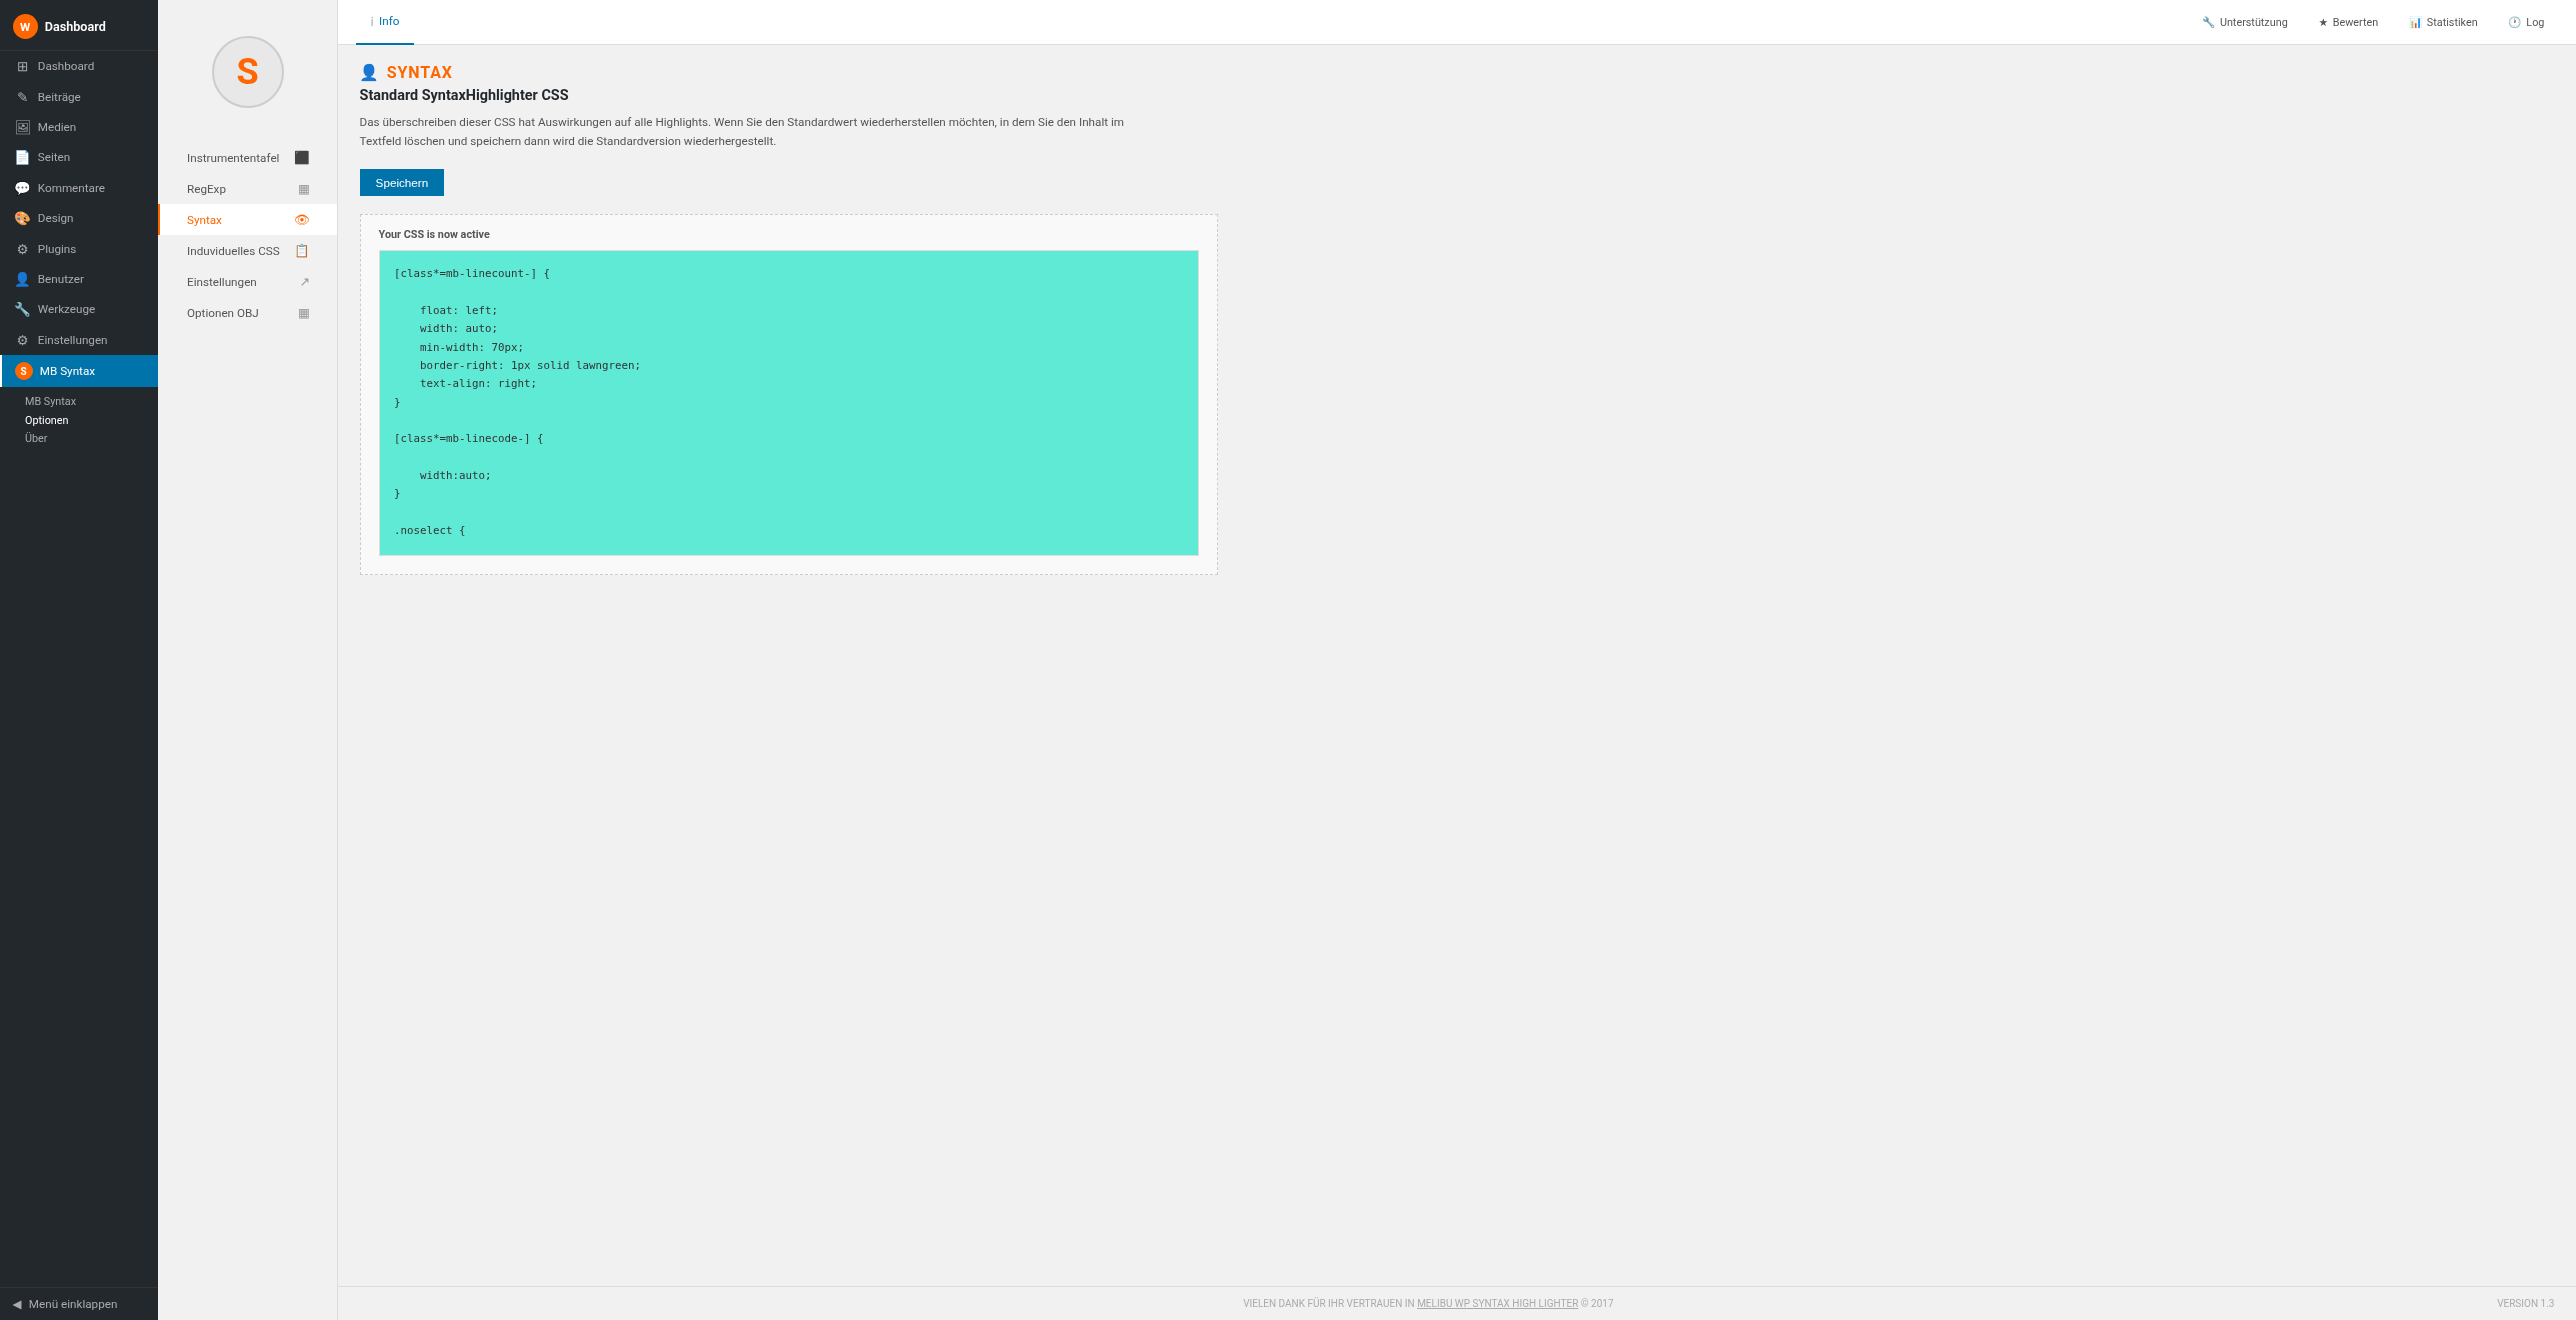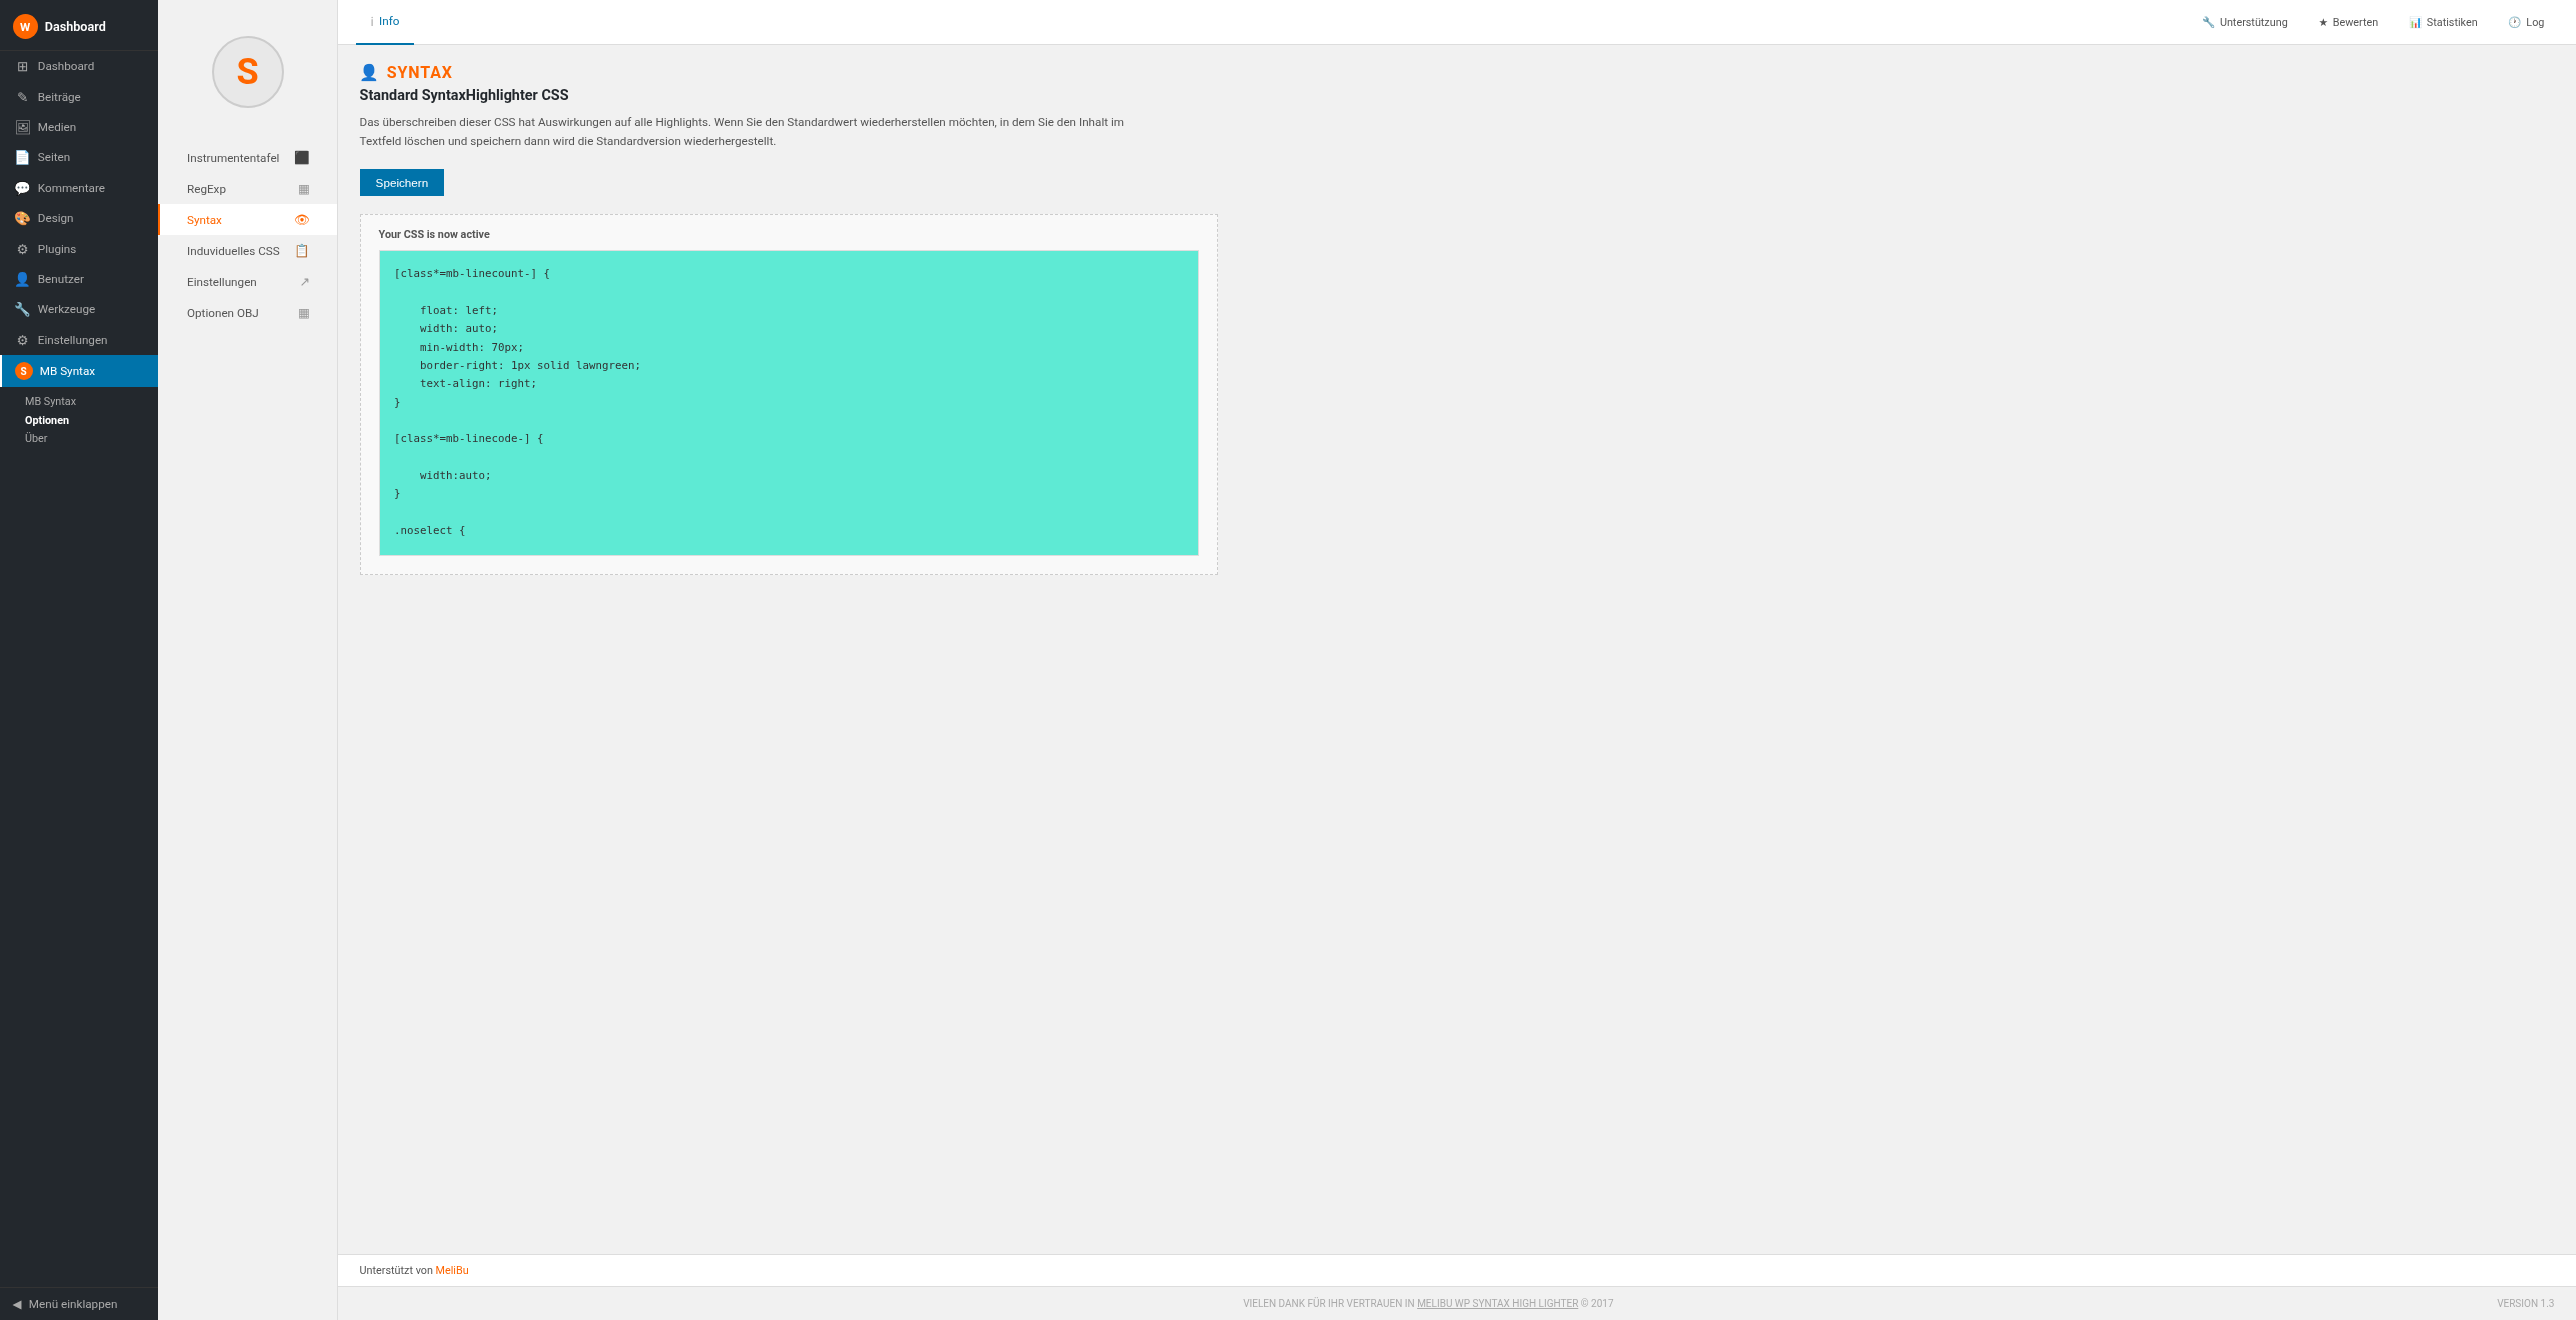--- a/index.html
+++ b/index.html
@@ -85,21 +85,21 @@
     
     .plugin-submenu {
       padding: 5.4px 12.6px 9px 25px;
       font-size: 10.8px;
     }
     .plugin-submenu-item {
       padding: 2.7px 0;
       color: #aaa;
       cursor: pointer;
     }
-    .plugin-submenu-item.active { color: #fff; font-weight: 700; }
+    .plugin-submenu-item.active { color: #fff; font-weight: 400; }
 
     .sidebar-collapse {
       display: flex; align-items: center; gap: 7.2px;
       padding: 9px 12.6px;
       color: #aaa; cursor: pointer; font-size: 11.7px;
       border-top: 0.9px solid #333;
     }
 
     
     #main {
@@ -371,23 +371,20 @@
 
 [class*=mb-linecode-] {
 
     width:auto;
 }
 
 .noselect {</div>
     </div>
   </div>
 
-  <div class="footer">
-    <span>Unterstützt von </span><a>MeliBu</a>
-  </div>
   <div class="page-footer">
     <span class="version-label">VERSION 1.3</span>
     <span>VIELEN DANK FÜR IHR VERTRAUEN IN</span>
     <a>MELIBU WP SYNTAX HIGH LIGHTER</a>
     <span>© 2017</span>
   </div>
 </div>
 
 
 </body></html>

